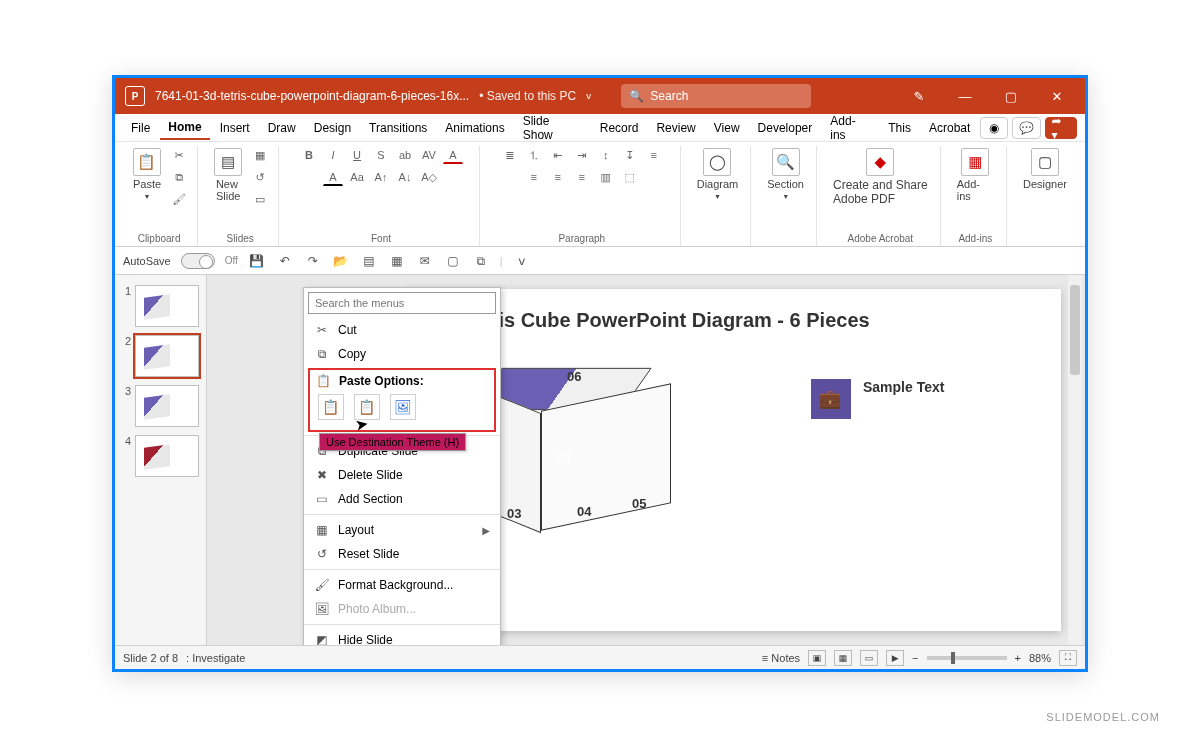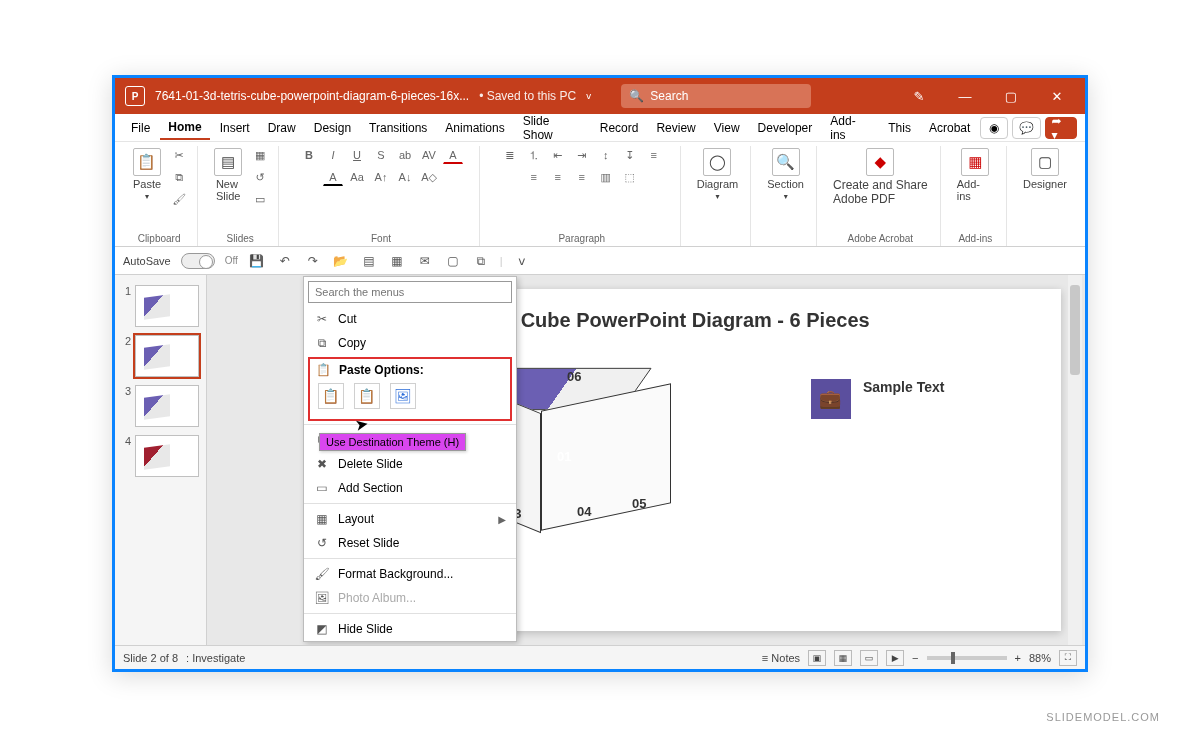--- a/index.html
+++ b/index.html
@@ -46,32 +46,32 @@
 
 .face{position:absolute;border:1px solid #333;}
 .top{ width:150px; height:60px; left:40px; top:0; background:linear-gradient(90deg,#6b5fb3 50%,#f0f0f0 50%); transform:skewX(-35deg) scaleY(.7);}
 .left{ width:80px; height:120px; left:14px; top:38px; background:#f5f5f5; transform:skewY(22deg);}
 .right{ width:130px; height:120px; left:94px; top:38px; background:#fafafa; transform:skewY(-12deg);}
 .lbl{position:absolute;font-size:13px;font-weight:bold;color:#333;}
 .textcol { position:absolute; right:30px; top:90px; width:220px; display:flex; gap:12px;}
 .ticon{ width:40px; height:40px; background:#5b4f9e; display:flex; align-items:center; justify-content:center; color:#fff; font-size:18px;}
 .tsub h3{font-size:14px; color:#333; margin-bottom:6px;}
 .tsub p{font-size:9px; color:#888; line-height:1.4;}
-.ctxmenu { position:absolute; left:96px; top:1px; width:214px; background:#fff; border:1px solid #bcbcbc; box-shadow:2px 2px 6px rgba(0,0,0,.2); font-size:12px; z-index:10;}
+.ctxmenu { position:absolute; left:96px; top:12px; width:198px; background:#fff; border:1px solid #bcbcbc; box-shadow:2px 2px 6px rgba(0,0,0,.2); font-size:12px; z-index:10;}
 .ctxmenu .srch{ margin:4px; height:22px; border:1px solid #999; padding:0 6px; width:calc(100% - 8px); font-size:11px;}
 .mi { display:flex; align-items:center; gap:8px; padding:5px 10px; cursor:default;}
 .mi.disabled{color:#aaa;}
 .mi .mico{width:16px;text-align:center;font-size:12px;color:#555;}
 .mi .arrow{margin-left:auto;color:#666;font-size:10px;}
 .sep{height:1px;background:#e0e0e0;margin:3px 0;}
 .pastebox{ border:2px solid #e03030; margin:2px 4px; padding:2px 6px 6px 6px;}
 .pastebox .ptitle{display:flex;gap:8px;align-items:center;font-weight:bold;padding:2px 0;}
 .popts{display:flex;gap:10px;padding:4px 2px;}
 .popt{width:26px;height:26px;border:1px solid #d0d0d0;display:flex;align-items:center;justify-content:center;font-size:14px;}
-.tooltip{position:absolute;left:112px;top:158px;background:#d946ef;border:1px solid #999;padding:2px 6px;font-size:11px;box-shadow:1px 1px 3px rgba(0,0,0,.2);z-index:11;}
+.tooltip{position:absolute;left:112px;top:158px;background:#be185d;border:1px solid #999;padding:2px 6px;font-size:11px;box-shadow:1px 1px 3px rgba(0,0,0,.2);z-index:11;}
 .cursor{position:absolute;left:148px;top:140px;font-size:16px;z-index:12;transform:rotate(-10deg);}
 .statusbar{position:absolute;left:0;right:0;bottom:0;height:24px;border-top:1px solid #d0d0d0;background:#f5f5f5;display:flex;align-items:center;font-size:11px;padding:0 8px;gap:8px;color:#444;}
 .statusbar .spacer{flex:1;}
 .zslider{width:80px;height:4px;background:#ccc;position:relative;}
 .zslider::after{content:"";position:absolute;left:30%;top:-4px;width:4px;height:12px;background:#666;}
 .vbtn{width:18px;height:16px;border:1px solid #bbb;display:flex;align-items:center;justify-content:center;font-size:9px;}
 .watermark{position:absolute;right:40px;bottom:20px;font-size:11px;color:#999;letter-spacing:1px;}
 .vscroll{position:absolute;right:3px;top:197px;width:14px;bottom:24px;background:#f0f0f0;}
 .vscroll .sthumb{position:absolute;left:2px;right:2px;top:10px;height:90px;background:#c8c8c8;border-radius:3px;}
 </style>

